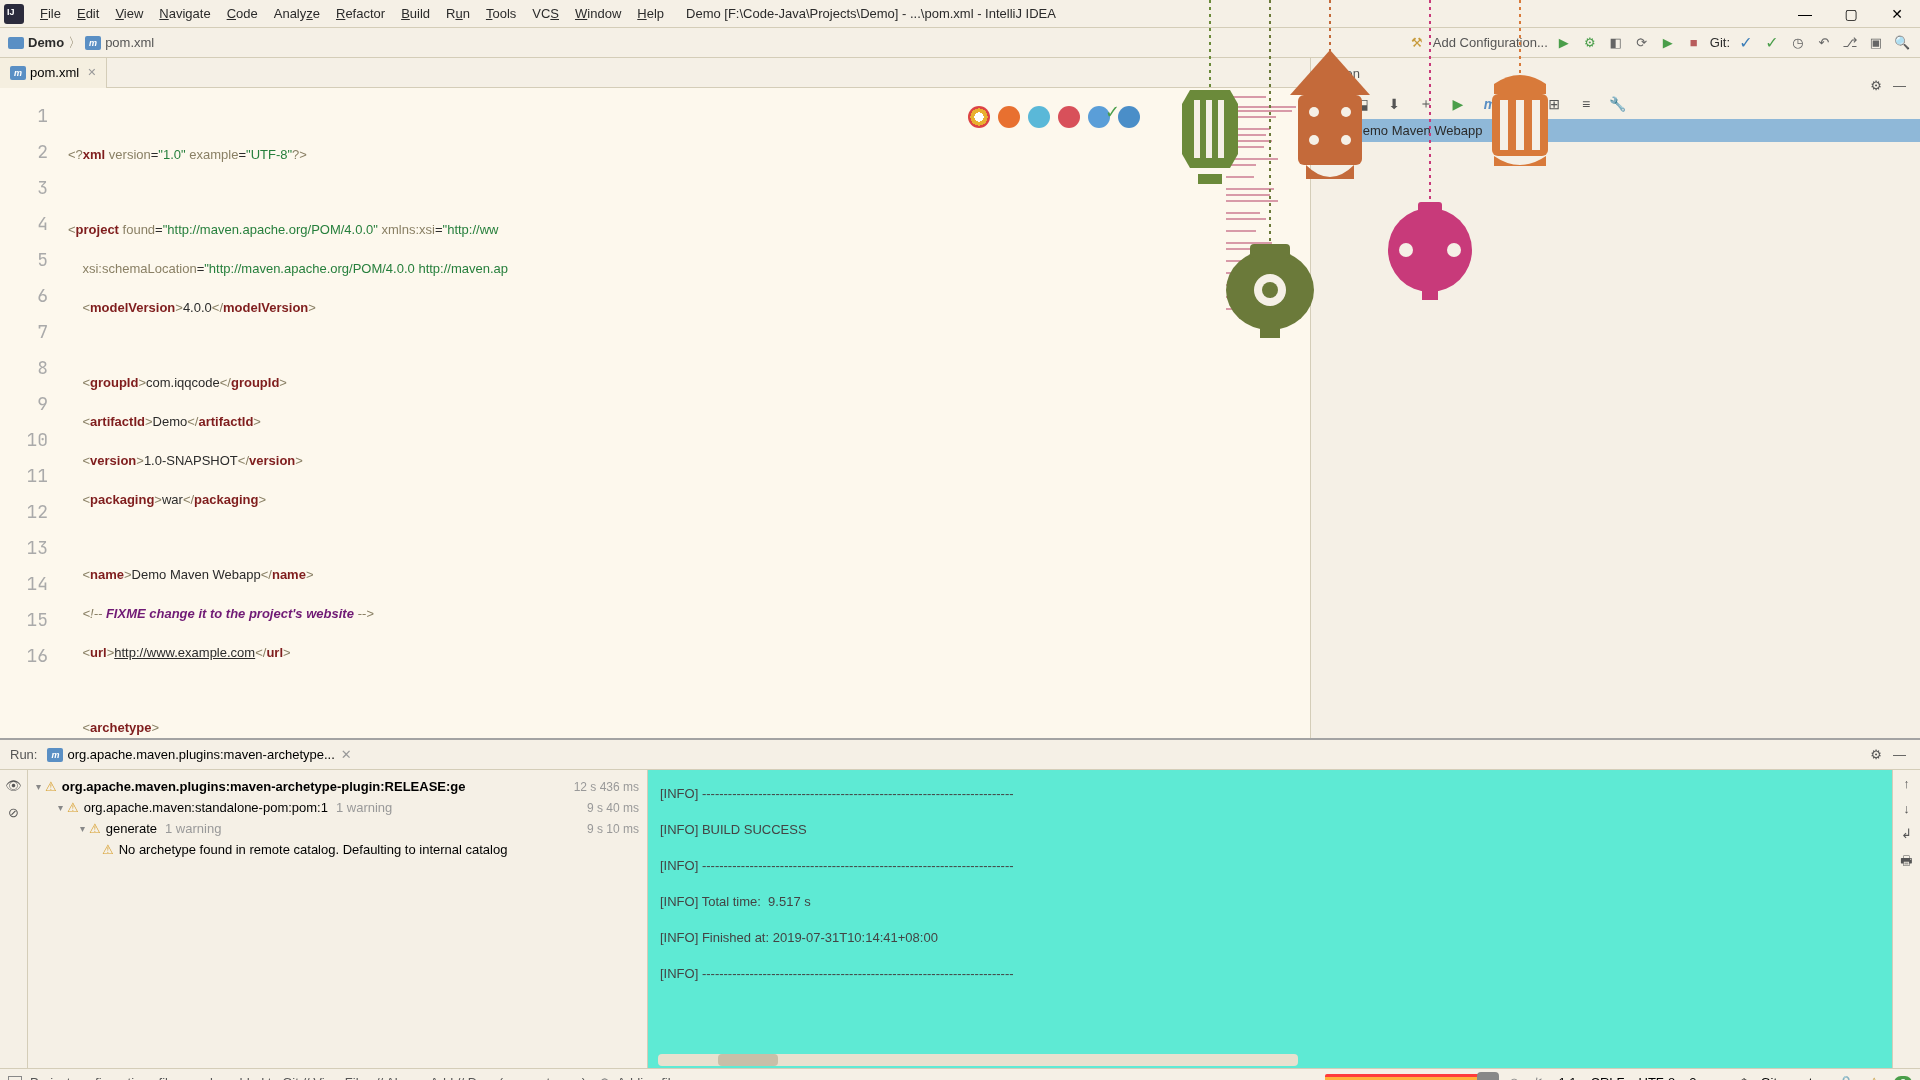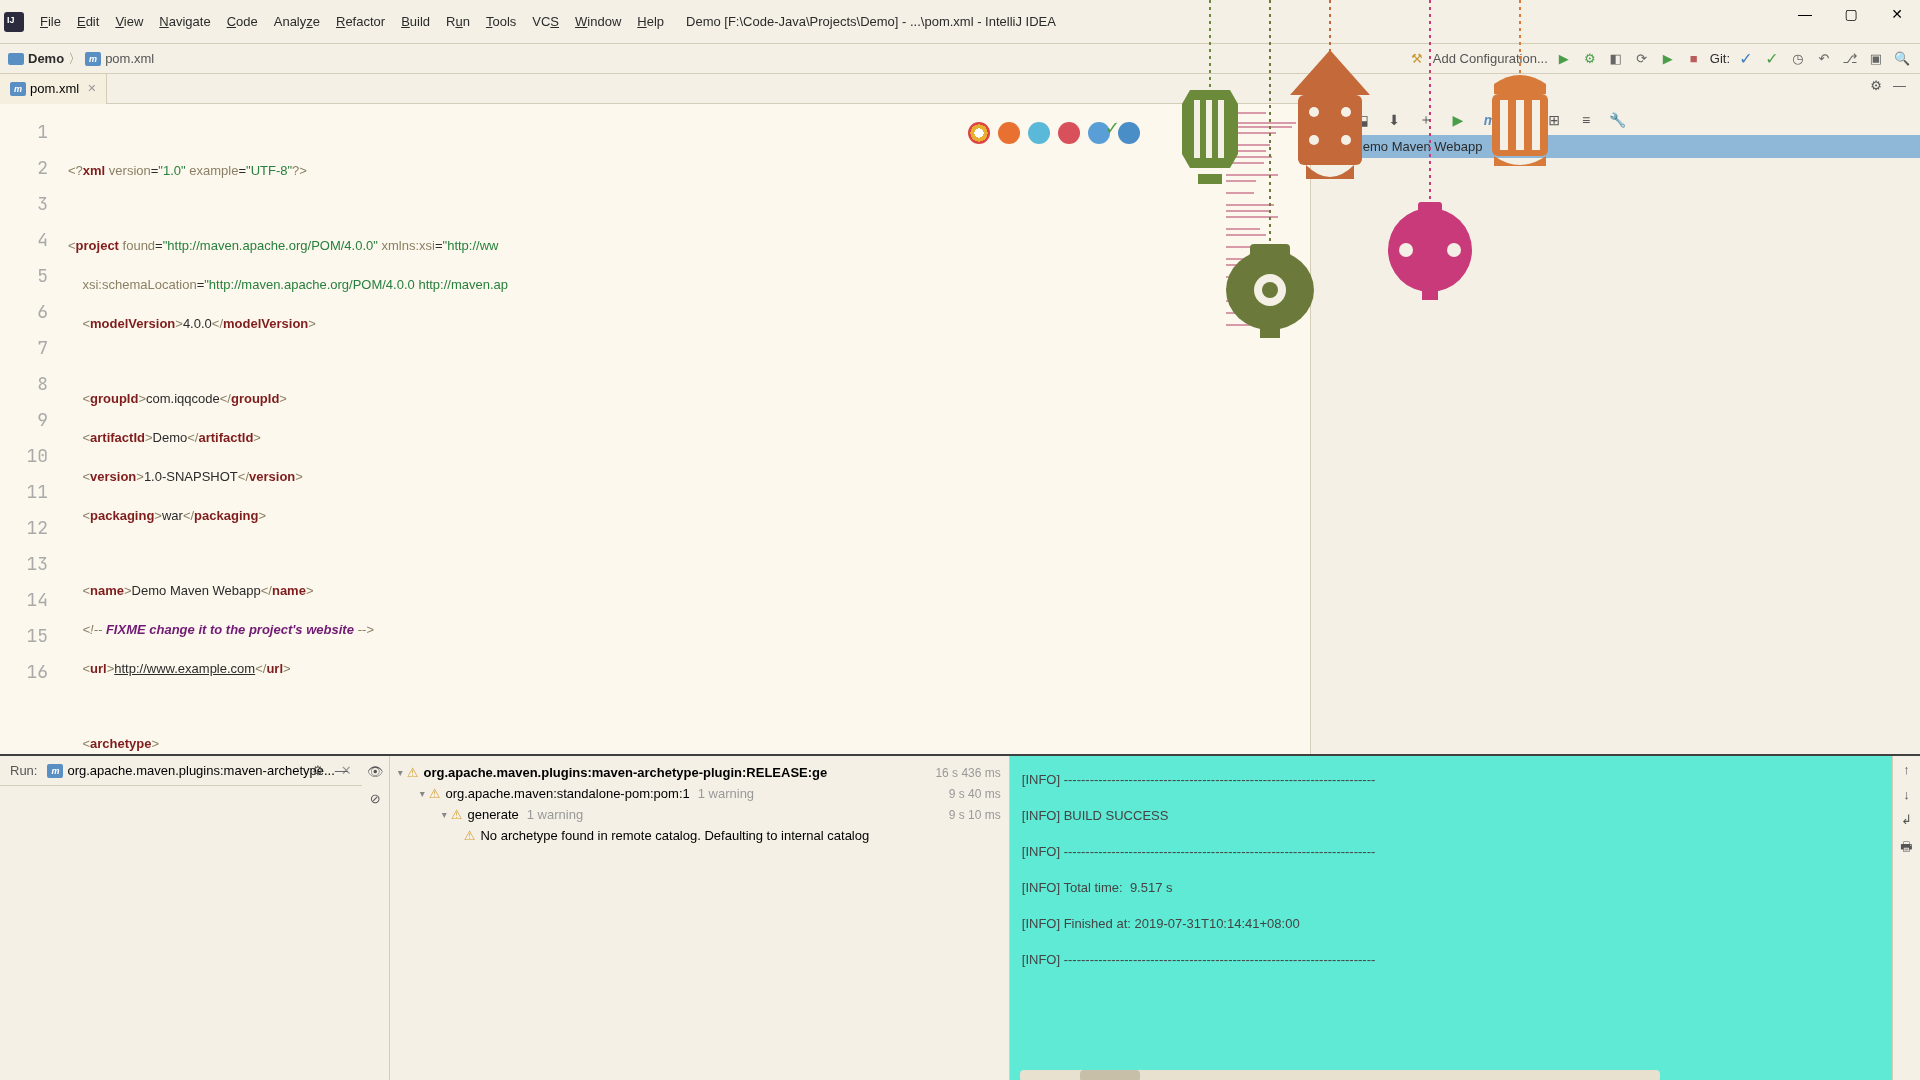--- a/index.html
+++ b/index.html
@@ -1,17 +1,17 @@
 <!DOCTYPE html>
 <html><head>
 <meta charset="utf-8">
 <style>
 *{margin:0;padding:0;box-sizing:border-box;font-family:"Segoe UI",Arial,sans-serif;font-size:13px}
 body{width:1920px;height:1080px;background:#f5f0e6;overflow:hidden;position:relative}
-.menubar{height:44px;display:flex;align-items:center;padding:0 4px;background:#f5f0e6;border-bottom:1px solid #d4cdb8}
+.menubar{height:28px;display:flex;align-items:center;padding:0 4px;background:#f5f0e6;border-bottom:1px solid #d4cdb8}
 .app-icon{width:20px;height:20px;background:#2b2b3d;border-radius:3px;margin-right:8px;position:relative}
 .app-icon::before{content:"IJ";color:#fff;font-size:9px;font-weight:bold;position:absolute;top:3px;left:3px}
 .menu-item{padding:4px 8px;cursor:default;color:#2b2b2b}
 .menu-item u{text-decoration:underline}
 .title-text{margin-left:14px;color:#2b2b2b}
 .win-controls{position:absolute;right:0;top:0;display:flex;height:28px}
 .win-btn{width:46px;display:flex;align-items:center;justify-content:center;font-size:14px}
 .navbar{height:30px;display:flex;align-items:center;padding:0 8px;background:#f5f0e6;border-bottom:1px solid #d4cdb8}
 .folder-ic{width:16px;height:12px;background:#5a8fc4;border-radius:2px;margin-right:4px}
 .crumb{color:#2b2b2b;font-weight:bold}
@@ -46,21 +46,21 @@
 .mm-line{position:absolute;left:6px;height:2px;background:#d89aa8}
 .tool-panel{width:610px;background:#f5f0e6;border-left:1px solid #d4cdb8;display:flex;flex-direction:column}
 .tool-title{padding:8px 10px;color:#555}
 .tool-bar{display:flex;gap:14px;padding:6px 10px;align-items:center}
 .tic{width:18px;height:18px;display:flex;align-items:center;justify-content:center;color:#555;font-size:14px}
 .sel-item{background:#8fb8d8;padding:4px 10px;display:flex;align-items:center;color:#2b2b2b}
 .sel-arrow{margin-right:8px;color:#555}
 .tool-gear{position:absolute;right:38px;top:78px;color:#555}
 .tool-min{position:absolute;right:14px;top:78px;color:#555}
 .lanterns{position:absolute;top:0;right:290px;z-index:20;pointer-events:none}
-.run-panel{height:330px;display:flex;flex-direction:row;background:#f5f0e6;border-top:2px solid #404040}
+.run-panel{height:330px;display:flex;flex-direction:column;background:#f5f0e6;border-top:2px solid #a3a3a3}
 .run-header{height:30px;display:flex;align-items:center;padding:0 10px;border-bottom:1px solid #d4cdb8;position:relative}
 .run-label{color:#555;margin-right:10px}
 .run-gear{position:absolute;right:38px;color:#555}
 .run-min{position:absolute;right:14px;color:#555}
 .run-body{flex:1;display:flex}
 .run-gutter{width:28px;border-right:1px solid #d4cdb8;padding-top:8px;display:flex;flex-direction:column;align-items:center;gap:12px}
 .tree-col{width:620px;border-right:1px solid #d4cdb8;padding:6px 8px;font-size:13px;overflow:hidden}
 .tree-row{display:flex;align-items:center;padding:3px 0;white-space:nowrap}
 .tree-ar{color:#888;margin-right:4px;font-size:10px}
 .warn-ic{color:#d8a030;margin-right:5px;font-size:13px}
@@ -289,21 +289,21 @@
   <div class="run-body">
     <div class="run-gutter">
       <span style="color:#555">👁</span>
       <span style="color:#555">⊘</span>
     </div>
     <div class="tree-col" id="run-tree">
         <div class="tree-row" style="padding-left: 0px;">
           <span class="tree-ar">▾</span>
           <span class="warn-ic">⚠</span>
           <span class="bold">org.apache.maven.plugins:maven-archetype-plugin:RELEASE:ge</span>
-          <span class="tree-time">16 s 436 ms</span>
+          <span class="tree-time">12 s 436 ms</span>
         </div>
         <div class="tree-row" style="padding-left: 22px;">
           <span class="tree-ar">▾</span>
           <span class="warn-ic">⚠</span>
           <span>org.apache.maven:standalone-pom:pom:1</span>
           <span style="color: rgb(153, 153, 153); margin-left: 8px;">1 warning</span>
           <span class="tree-time">9 s 40 ms</span>
         </div>
         <div class="tree-row" style="padding-left: 44px;">
           <span class="tree-ar">▾</span>

